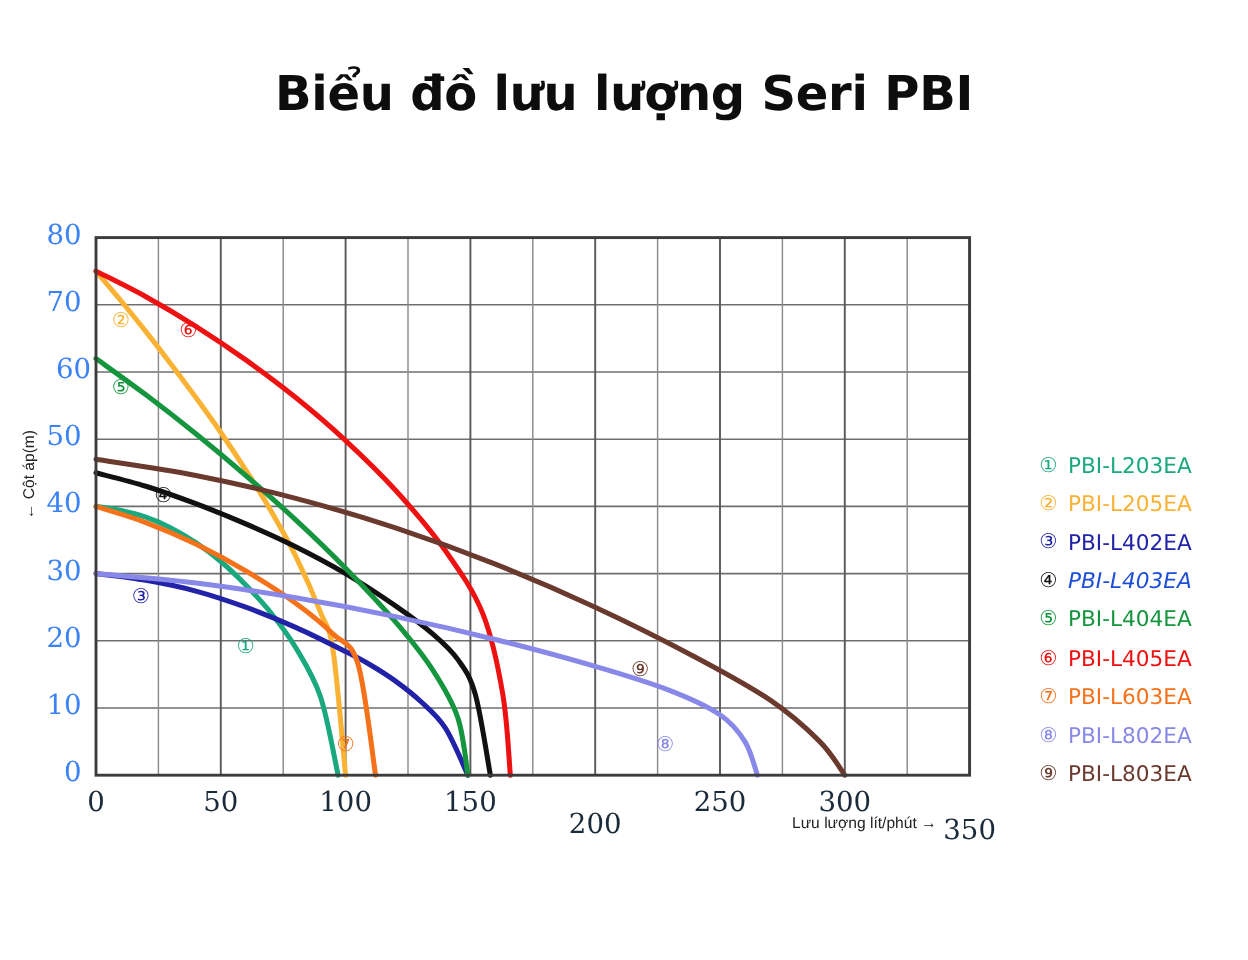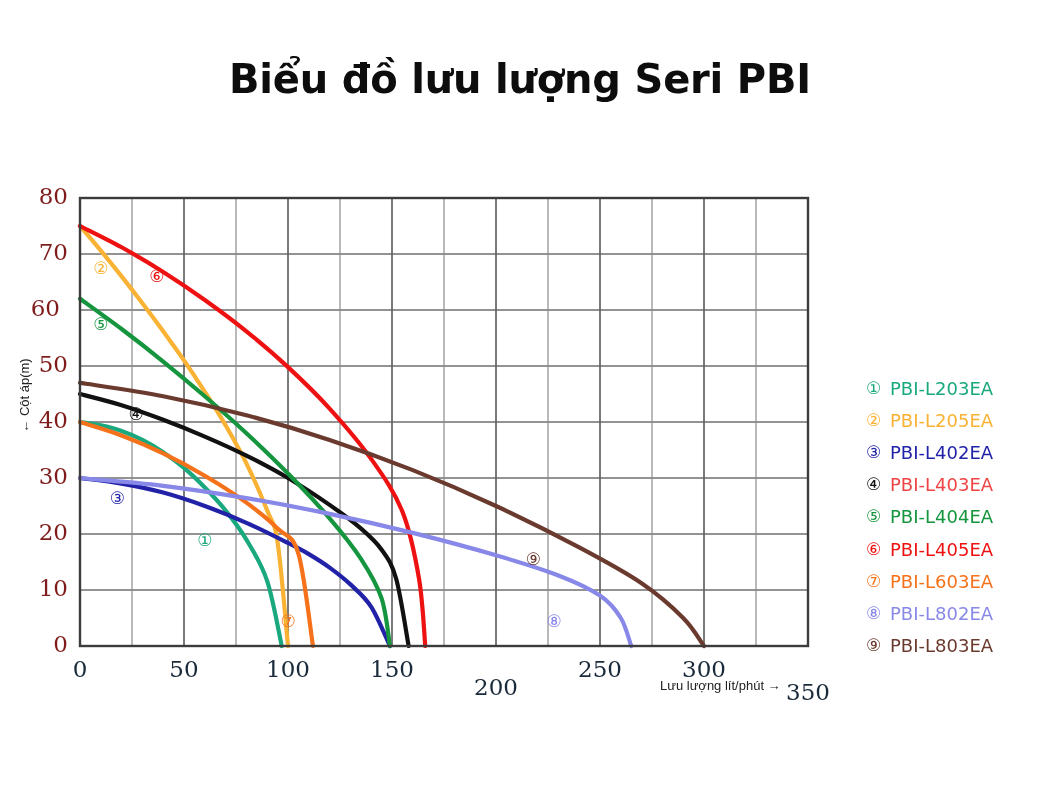--- a/index.html
+++ b/index.html
@@ -108,21 +108,21 @@
     white-space: nowrap;
   }
 
   
   .ytick {
     position: absolute;
     width: 44px;
     text-align: right;
     font-family: "DejaVu Serif", serif;
     font-size: 23px;
-    color: #7f1d1d;
+    color: #3b82f6;
   }
   .xtick {
     position: absolute;
     width: 60px;
     text-align: center;
     font-family: "DejaVu Serif", serif;
     font-size: 23px;
     color: #1b2a3a;
   }
 
@@ -190,21 +190,21 @@
   <div id="y-axis-title">← Cột áp(m)</div>
   <div id="x-axis-title">Lưu lượng lít/phút  →</div>
 
   <div id="ytick-layer">
       <div class="ytick" style="left: 24px; top: 481px;">0</div>
       <div class="ytick" style="left: 24px; top: 425px;">10</div>
       <div class="ytick" style="left: 24px; top: 369px;">20</div>
       <div class="ytick" style="left: 24px; top: 313px;">30</div>
       <div class="ytick" style="left: 24px; top: 257px;">40</div>
       <div class="ytick" style="left: 24px; top: 201px;">50</div>
-      <div class="ytick" style="left: 16px; top: 145px;">60</div>
+      <div class="ytick" style="left: 32px; top: 145px;">60</div>
       <div class="ytick" style="left: 24px; top: 89px;">70</div>
       <div class="ytick" style="left: 24px; top: 33px;">80</div>
     </div>
   <div id="xtick-layer">
       <div class="xtick" style="left: 50px; top: 506px;">0</div>
       <div class="xtick" style="left: 154px; top: 506px;">50</div>
       <div class="xtick" style="left: 258px; top: 506px;">100</div>
       <div class="xtick" style="left: 362px; top: 506px;">150</div>
       <div class="xtick" style="left: 466px; top: 524px;">200</div>
       <div class="xtick" style="left: 570px; top: 506px;">250</div>
@@ -231,21 +231,21 @@
       <div class="legend-row">
         <span class="legend-marker" style="color: rgb(249, 178, 51);">②</span>
         <span class="legend-label" style="color: rgb(249, 178, 51);">PBI-L205EA</span>
       </div>
       <div class="legend-row">
         <span class="legend-marker" style="color: rgb(34, 34, 168);">③</span>
         <span class="legend-label" style="color: rgb(34, 34, 168);">PBI-L402EA</span>
       </div>
       <div class="legend-row">
         <span class="legend-marker" style="color: rgb(17, 17, 17);">④</span>
-        <span class="legend-label" style="color: #ef4444;">PBI-L403EA</span>
+        <span class="legend-label" style="color: #1d4ed8; font-style: italic;">PBI-L403EA</span>
       </div>
       <div class="legend-row">
         <span class="legend-marker" style="color: rgb(22, 149, 63);">⑤</span>
         <span class="legend-label" style="color: rgb(22, 149, 63);">PBI-L404EA</span>
       </div>
       <div class="legend-row">
         <span class="legend-marker" style="color: rgb(238, 17, 17);">⑥</span>
         <span class="legend-label" style="color: rgb(238, 17, 17);">PBI-L405EA</span>
       </div>
       <div class="legend-row">

